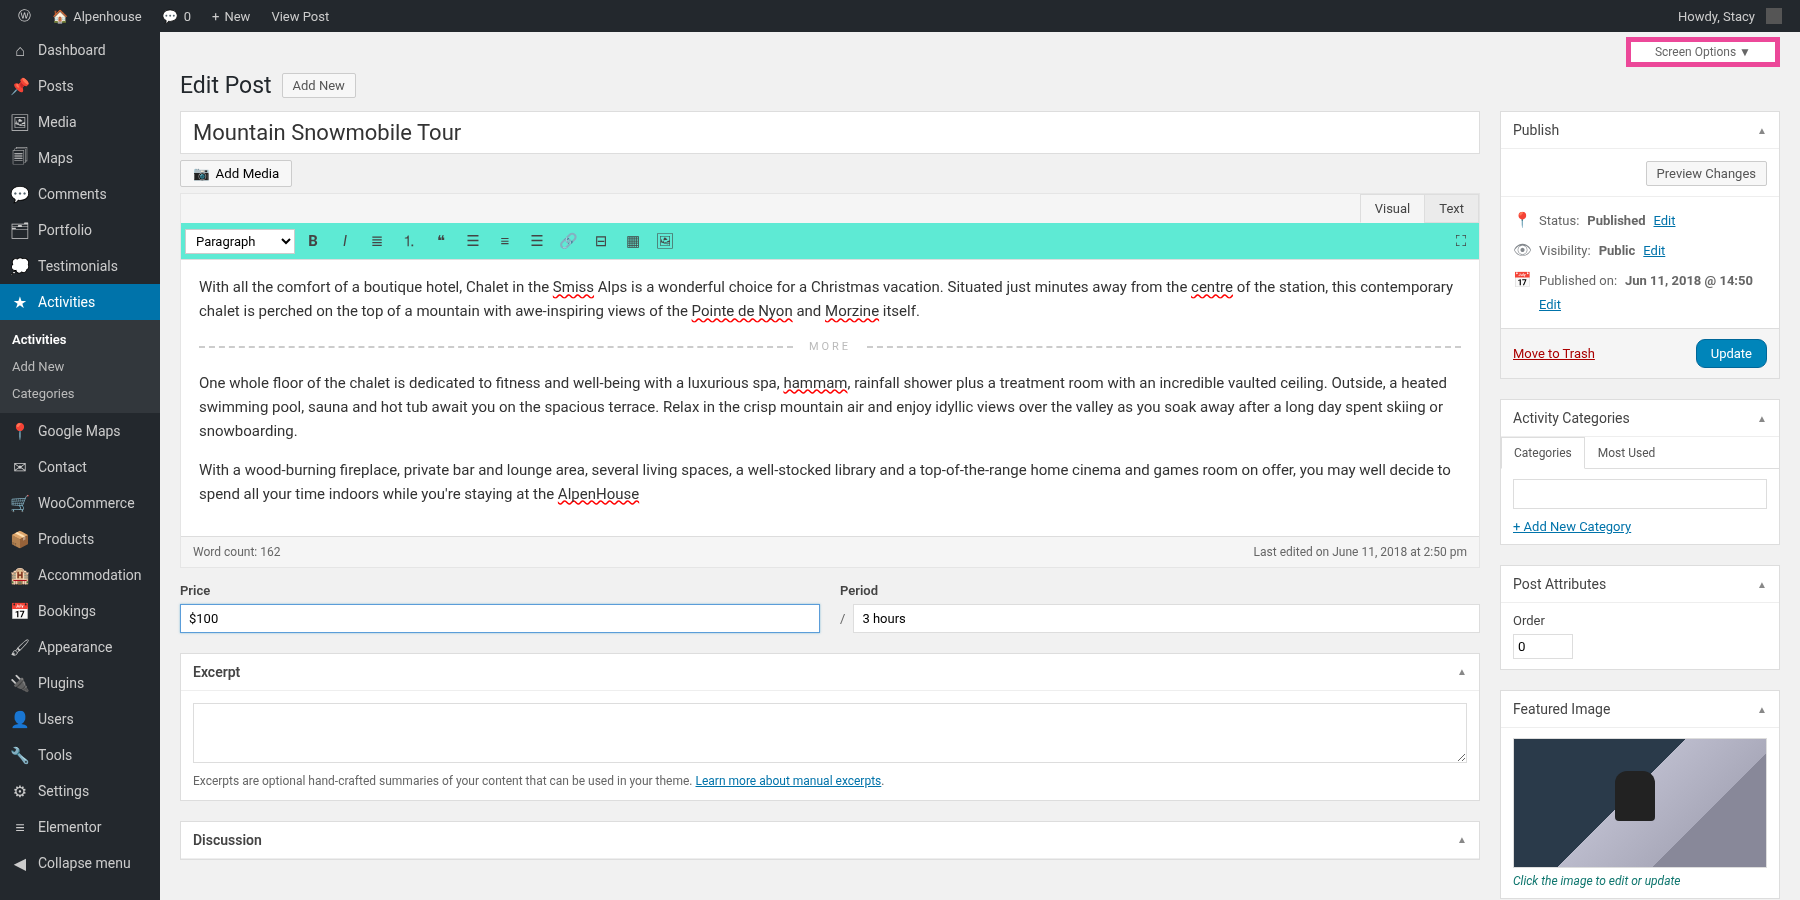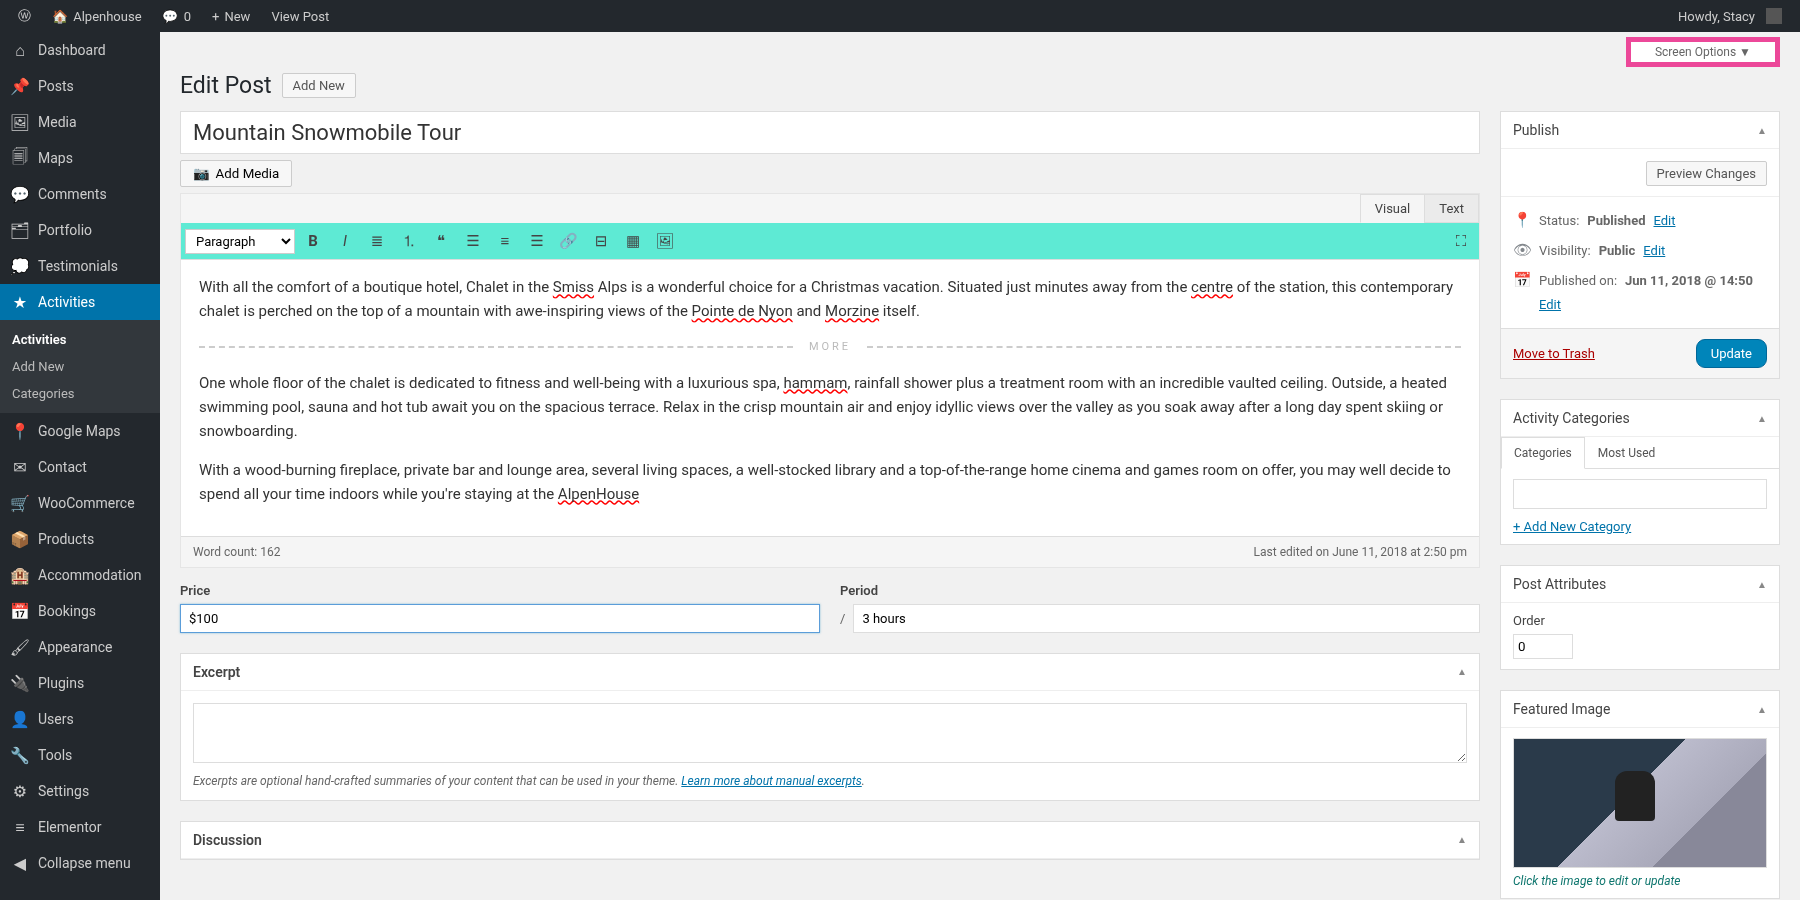--- a/index.html
+++ b/index.html
@@ -49,21 +49,21 @@
 .meta-label{font-weight:600;margin-bottom:6px;display:block}
 .meta-input{width:100%;padding:6px 8px;border:1px solid #ddd;font-size:13px}
 .meta-input.active{border-color:#5b9dd9;box-shadow:0 0 2px rgba(30,140,190,.5)}
 .period-wrap{display:flex;align-items:center;gap:8px}
 .period-wrap .slash{color:#666}
 .postbox{background:#fff;border:1px solid #ddd;margin-top:20px}
 .postbox-head{display:flex;justify-content:space-between;align-items:center;padding:10px 12px;border-bottom:1px solid #eee;cursor:pointer}
 .postbox-head h2{font-size:14px;font-weight:600}
 .postbox-body{padding:12px}
 .excerpt-ta{width:100%;min-height:60px;border:1px solid #ddd;padding:6px;resize:vertical}
-.hint{font-size:12px;font-style:italic;color:#666;margin-top:8px}
+.hint{font-size:12px;color:#666;margin-top:8px}
 .hint a{color:#0073aa;text-decoration:underline}
 .side-box{background:#fff;border:1px solid #ddd;margin-bottom:20px}
 .side-head{display:flex;justify-content:space-between;align-items:center;padding:10px 12px;border-bottom:1px solid #eee}
 .side-head h2{font-size:14px;font-weight:400}
 .side-body{padding:10px 12px;font-size:13px}
 .pub-row{display:flex;align-items:center;gap:8px;padding:6px 0;color:#666}
 .pub-row a{color:#0073aa;text-decoration:underline;cursor:pointer}
 .pub-row .ico{width:18px;color:#82878c;font-size:15px}
 .pub-actions{display:flex;justify-content:space-between;align-items:center;border-top:1px solid #ddd;background:#f5f5f5;padding:10px 12px;margin:10px -12px -10px}
 .trash-link{color:#a00;text-decoration:underline;cursor:pointer}

